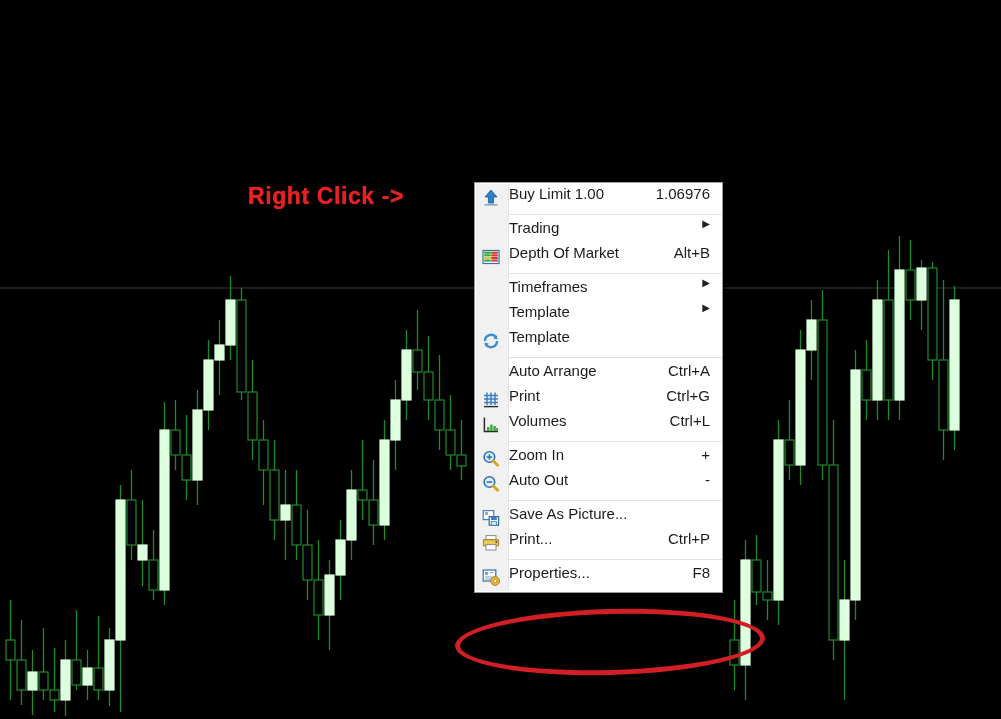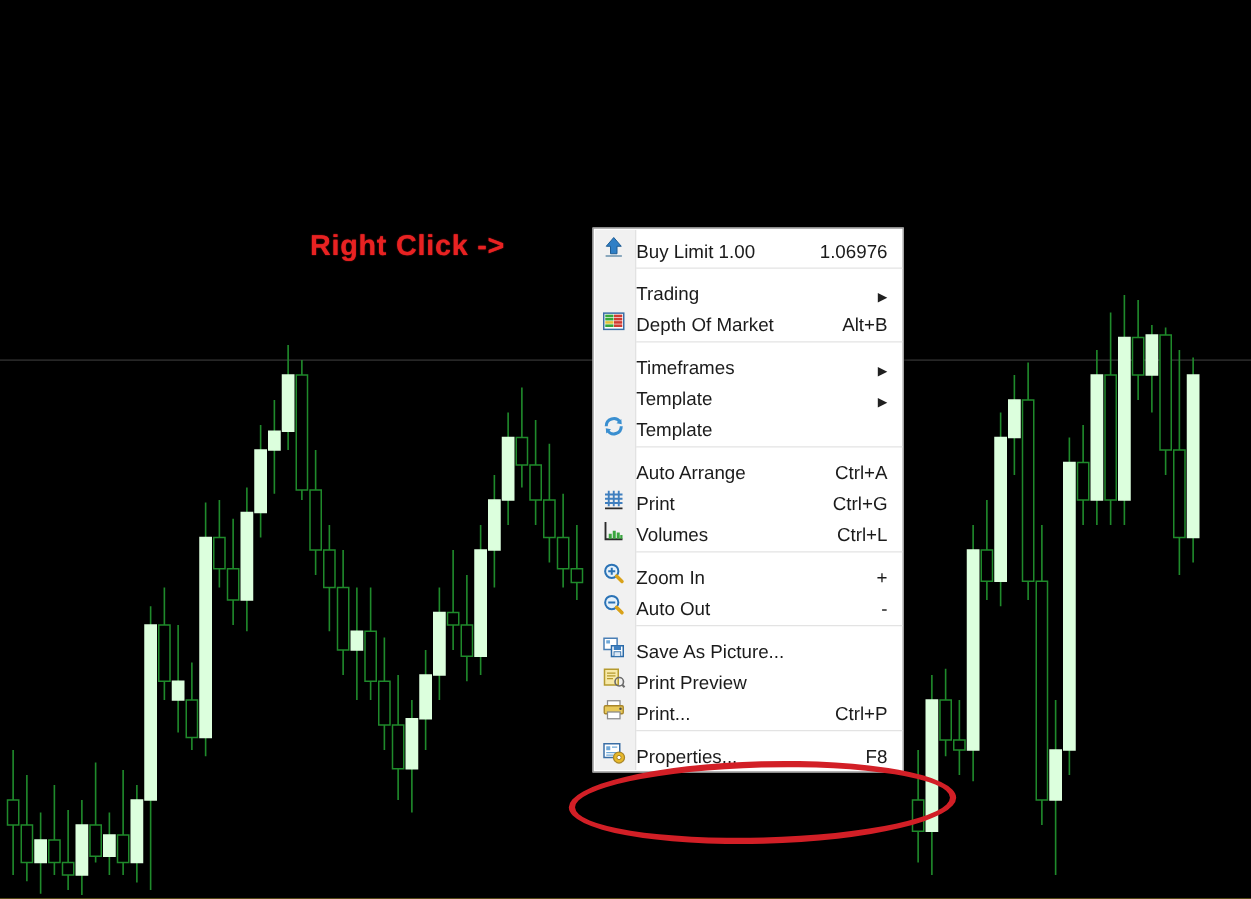--- a/index.html
+++ b/index.html
@@ -1,17 +1,17 @@
 <!DOCTYPE html>
 <html><head>
 <meta charset="utf-8">
 <style>
   html,body{margin:0;padding:0;background:#000;}
   body{width:1001px;height:719px;overflow:hidden;font-family:"Liberation Sans",sans-serif;}
-  #stage{position:relative;width:1001px;height:719px;background:#fde047;overflow:hidden;}
+  #stage{position:relative;width:1001px;height:719px;background:#ffffff;overflow:hidden;}
 
   
   #chart{position:absolute;inset:0;background:#000000;}
   #chart svg{display:block;}
 
   
   #rc-label{
     position:absolute;left:248px;top:183px;
     color:#e82222;font-weight:bold;font-size:23px;
     letter-spacing:.6px;white-space:nowrap;
@@ -24,21 +24,21 @@
     background:#ffffff;border:1px solid #9a9a9a;
     box-shadow:1px 1px 3px rgba(0,0,0,.55);
     padding:2px 0 3px 0;
   }
   #menu .gutter{
     position:absolute;left:1px;top:1px;bottom:1px;width:32px;
     background:#f1f1f1;border-right:1px solid #e2e2e2;
     pointer-events:none;
   }
   .mi{
-    position:relative;display:flex;align-items:flex-end;
+    position:relative;display:flex;align-items:flex-start;
     height:25px;padding-left:34px;padding-right:12px;
     font-size:15px;color:#1b1b1b;white-space:nowrap;
     font-family:"Liberation Sans",sans-serif;
   }
   .mi .label{flex:0 0 auto;}
   .mi .accel{margin-left:auto;color:#1b1b1b;font-size:15px;}
   .mi .arrow{margin-left:auto;color:#202020;font-size:10px;line-height:1;}
   .mi .ico{
     position:absolute;left:6px;top:50%;transform:translateY(-50%);
     width:20px;height:20px;display:block;
@@ -291,29 +291,20 @@
               <rect x="2.2" y="2.6" width="10.5" height="9" fill="#ffffff" stroke="#4a7fb5" stroke-width="1.2"></rect>
               <rect x="4" y="4.2" width="3" height="2.6" fill="#6fa8d8"></rect>
               <rect x="8.2" y="8.6" width="9.4" height="8.6" fill="#ffffff" stroke="#2a6aa8" stroke-width="1.2"></rect>
               <rect x="10" y="8.6" width="5.8" height="3.4" fill="#3d7fc0"></rect>
               <rect x="10.2" y="13.4" width="5.4" height="3.8" fill="#dce9f5" stroke="#2a6aa8" stroke-width="0.7"></rect>
             </svg></span>
           <span class="label">Save As Picture...</span>
         </div>
         <div class="mi">
           <span class="ico"><svg viewBox="0 0 20 20" width="20" height="20">
-              <rect x="2.6" y="2.4" width="11" height="12.6" fill="#f7e9a8" stroke="#b59a2e" stroke-width="1.2"></rect>
-              <path d="M4.6 5.4 L11.4 5.4 M4.6 7.6 L11.4 7.6 M4.6 9.8 L9.4 9.8" stroke="#b59a2e" stroke-width="1"></path>
-              <circle cx="14.4" cy="12.4" r="3.4" fill="none" stroke="#6b6b6b" stroke-width="1.3"></circle>
-              <path d="M16.8 14.8 L18.6 16.8" stroke="#6b6b6b" stroke-width="1.6"></path>
-            </svg></span>
-          <span class="label">Print Preview</span>
-        </div>
-        <div class="mi">
-          <span class="ico"><svg viewBox="0 0 20 20" width="20" height="20">
               <rect x="5" y="2.6" width="10" height="4.2" fill="#ffffff" stroke="#8a8a8a" stroke-width="1"></rect>
               <rect x="2.4" y="6.6" width="15.2" height="6.4" rx="1" fill="#e8c95a" stroke="#a8862a" stroke-width="1.1"></rect>
               <rect x="5" y="11.6" width="10" height="5.4" fill="#ffffff" stroke="#8a8a8a" stroke-width="1"></rect>
               <circle cx="15.4" cy="9" r="1" fill="#4b4b4b"></circle>
             </svg></span>
           <span class="label">Print...</span>
           <span class="accel">Ctrl+P</span>
         </div>
         <div class="sep"></div>
         <div class="mi">

